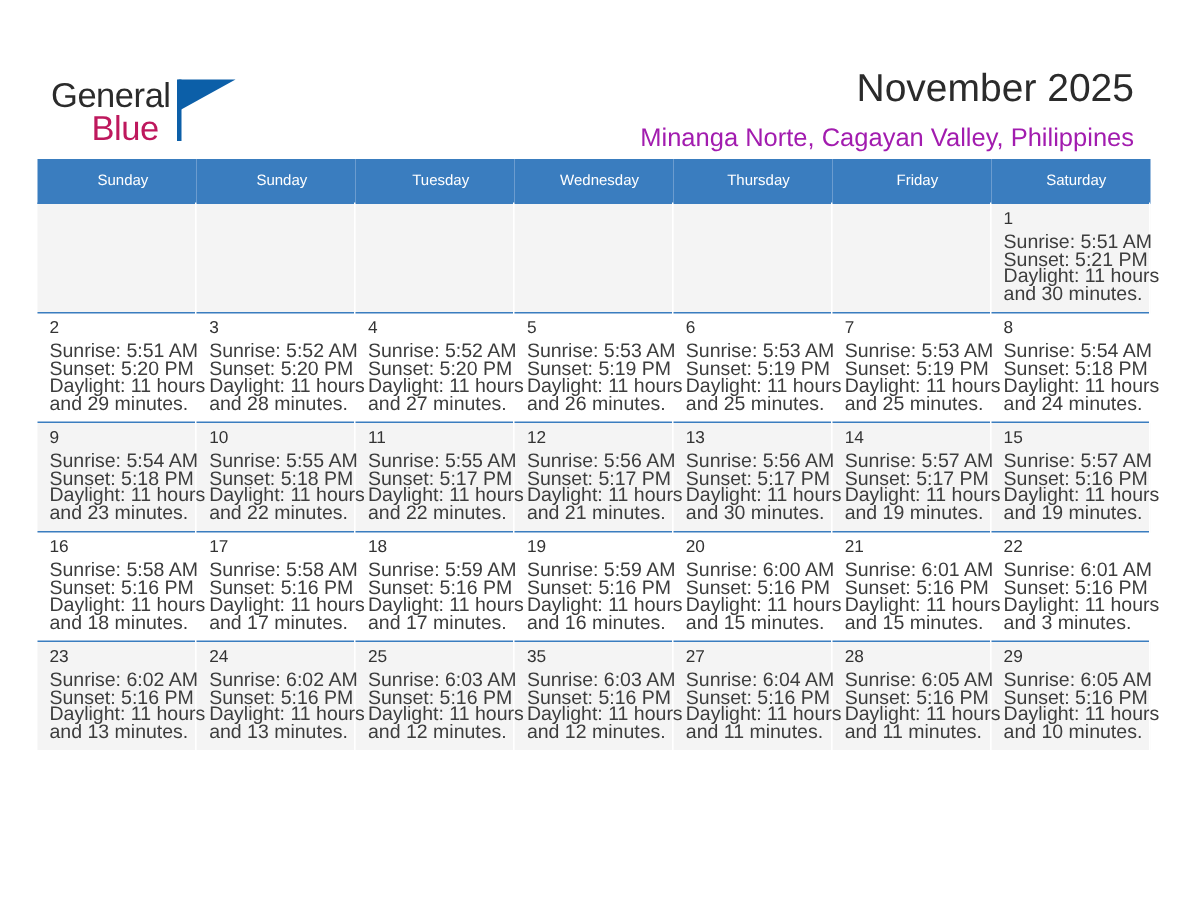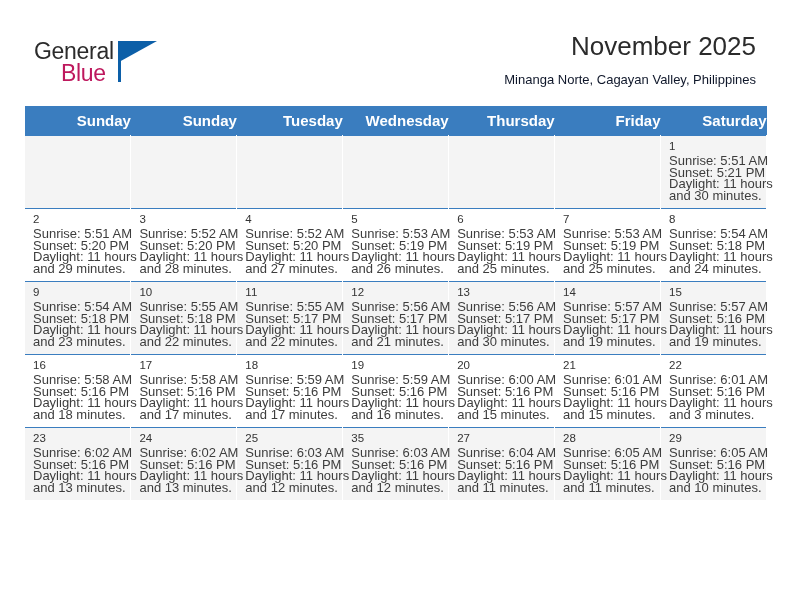--- a/index.html
+++ b/index.html
@@ -18,21 +18,21 @@
     position: relative;
     width: 792px;
     height: 612px;
     box-sizing: border-box;
   }
 
   
   .header {
     position: absolute;
     left: 0;
-    top: 0;
+    top: 12px;
     width: 792px;
     height: 104px;
   }
   .logo {
     position: absolute;
     left: 34px;
     top: 38px;
     width: 160px;
     height: 52px;
   }
@@ -78,42 +78,42 @@
     top: 30px;
     text-align: right;
   }
   .month-title {
     font-size: 26px;
     color: #2b2b2b;
     line-height: 32px;
     white-space: nowrap;
   }
   .location-sub {
-    font-size: 13px;
-    color: #0f172a;
+    font-size: 17px;
+    color: #a21caf;
     line-height: 20px;
     margin-top: 8px;
     white-space: nowrap;
   }
 
   
   .calendar {
     position: absolute;
     left: 25px;
     top: 106px;
     width: 742px;
     border-collapse: collapse;
     table-layout: fixed;
   }
   .calendar th {
     background: #3a7dbf;
     color: #ffffff;
-    font-size: 15px;
-    font-weight: bold;
-    text-align: right;
+    font-size: 10px;
+    font-weight: normal;
+    text-align: center;
     padding: 5px 0 5px 8px;
     height: 19px;
     border: none;
   }
   .calendar td {
     vertical-align: top;
     padding: 0;
     border-top: 1px solid #3a7dbf;
     border-right: 1px solid #ffffff;
     height: 72px;

